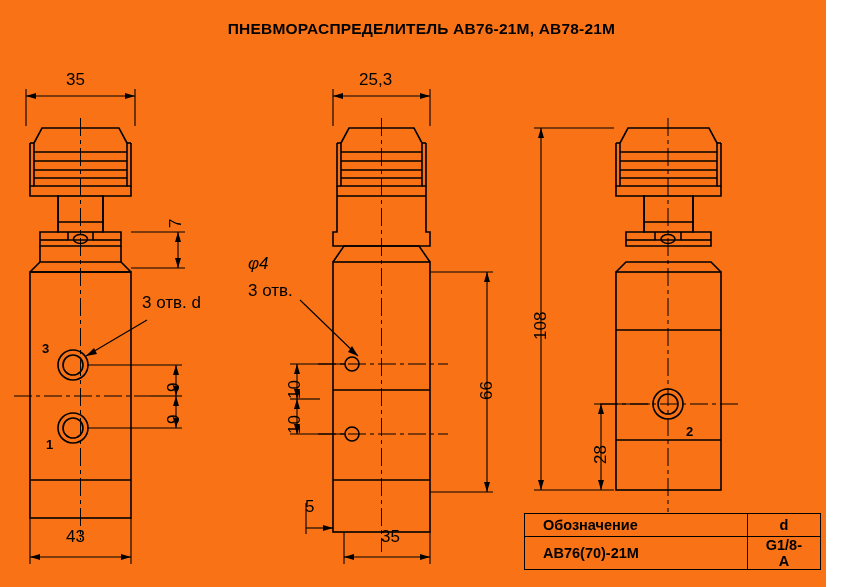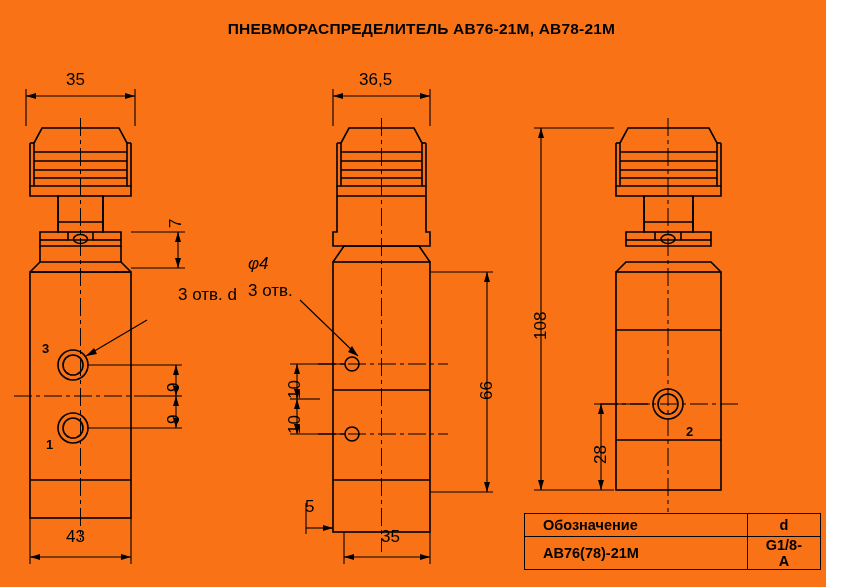--- a/index.html
+++ b/index.html
@@ -296,45 +296,45 @@
           <path d="M601,490 L598,480 L604,480 Z" fill="#000" stroke="none"></path>
         </g>
       </g>
 
     </g>
   </svg>
 
   <div class="dimtext" style="left:66px; top:70px;">35</div>
   <div class="dimtext" style="left:66px; top:527px;">43</div>
   <div class="dimtext rot90" style="left:166px; top:228px;">7</div>
-  <div class="dimtext" style="left:142px; top:285px;margin-left:36px;">3 отв. d</div>
+  <div class="dimtext" style="left:142px; top:293px;">3 отв. d</div>
   <div class="dimtext bold" style="left:42px; top:341px;">3</div>
   <div class="dimtext bold" style="left:46px; top:437px;">1</div>
   <div class="dimtext rot90" style="left:164px; top:392px;">9</div>
   <div class="dimtext rot90" style="left:164px; top:424px;">9</div>
 
-  <div class="dimtext" style="left:359px; top:70px;">36,5</div>
+  <div class="dimtext" style="left:359px; top:70px;">25,3</div>
   <div class="dimtext" style="left:381px; top:527px;">35</div>
   <div class="dimtext" style="left:305px; top:497px;">5</div>
   <div class="dimtext rot90" style="left:477px; top:400px;">66</div>
   <div class="dimtext" style="left:248px; top:254px;font-style:italic;">φ4</div>
   <div class="dimtext" style="left:248px; top:281px;">3 отв.</div>
   <div class="dimtext rot90" style="left:285px; top:399px;">10</div>
   <div class="dimtext rot90" style="left:285px; top:434px;">10</div>
 
   <div class="dimtext rot90" style="left:531px; top:340px;">108</div>
   <div class="dimtext rot90" style="left:591px; top:464px;">28</div>
   <div class="dimtext bold" style="left:686px; top:424px;">2</div>
 
   <table class="tbl">
     <tbody>
         <tr>
       <td class="left">Обозначение</td>
       <td>d</td>
     </tr>
     <tr>
-      <td class="left">АВ76(78)-21М</td>
+      <td class="left">АВ76(70)-21М</td>
       <td>G1/8-A</td>
     </tr>
   </tbody>
     </table>
 
 </div>
 
 </body></html>

